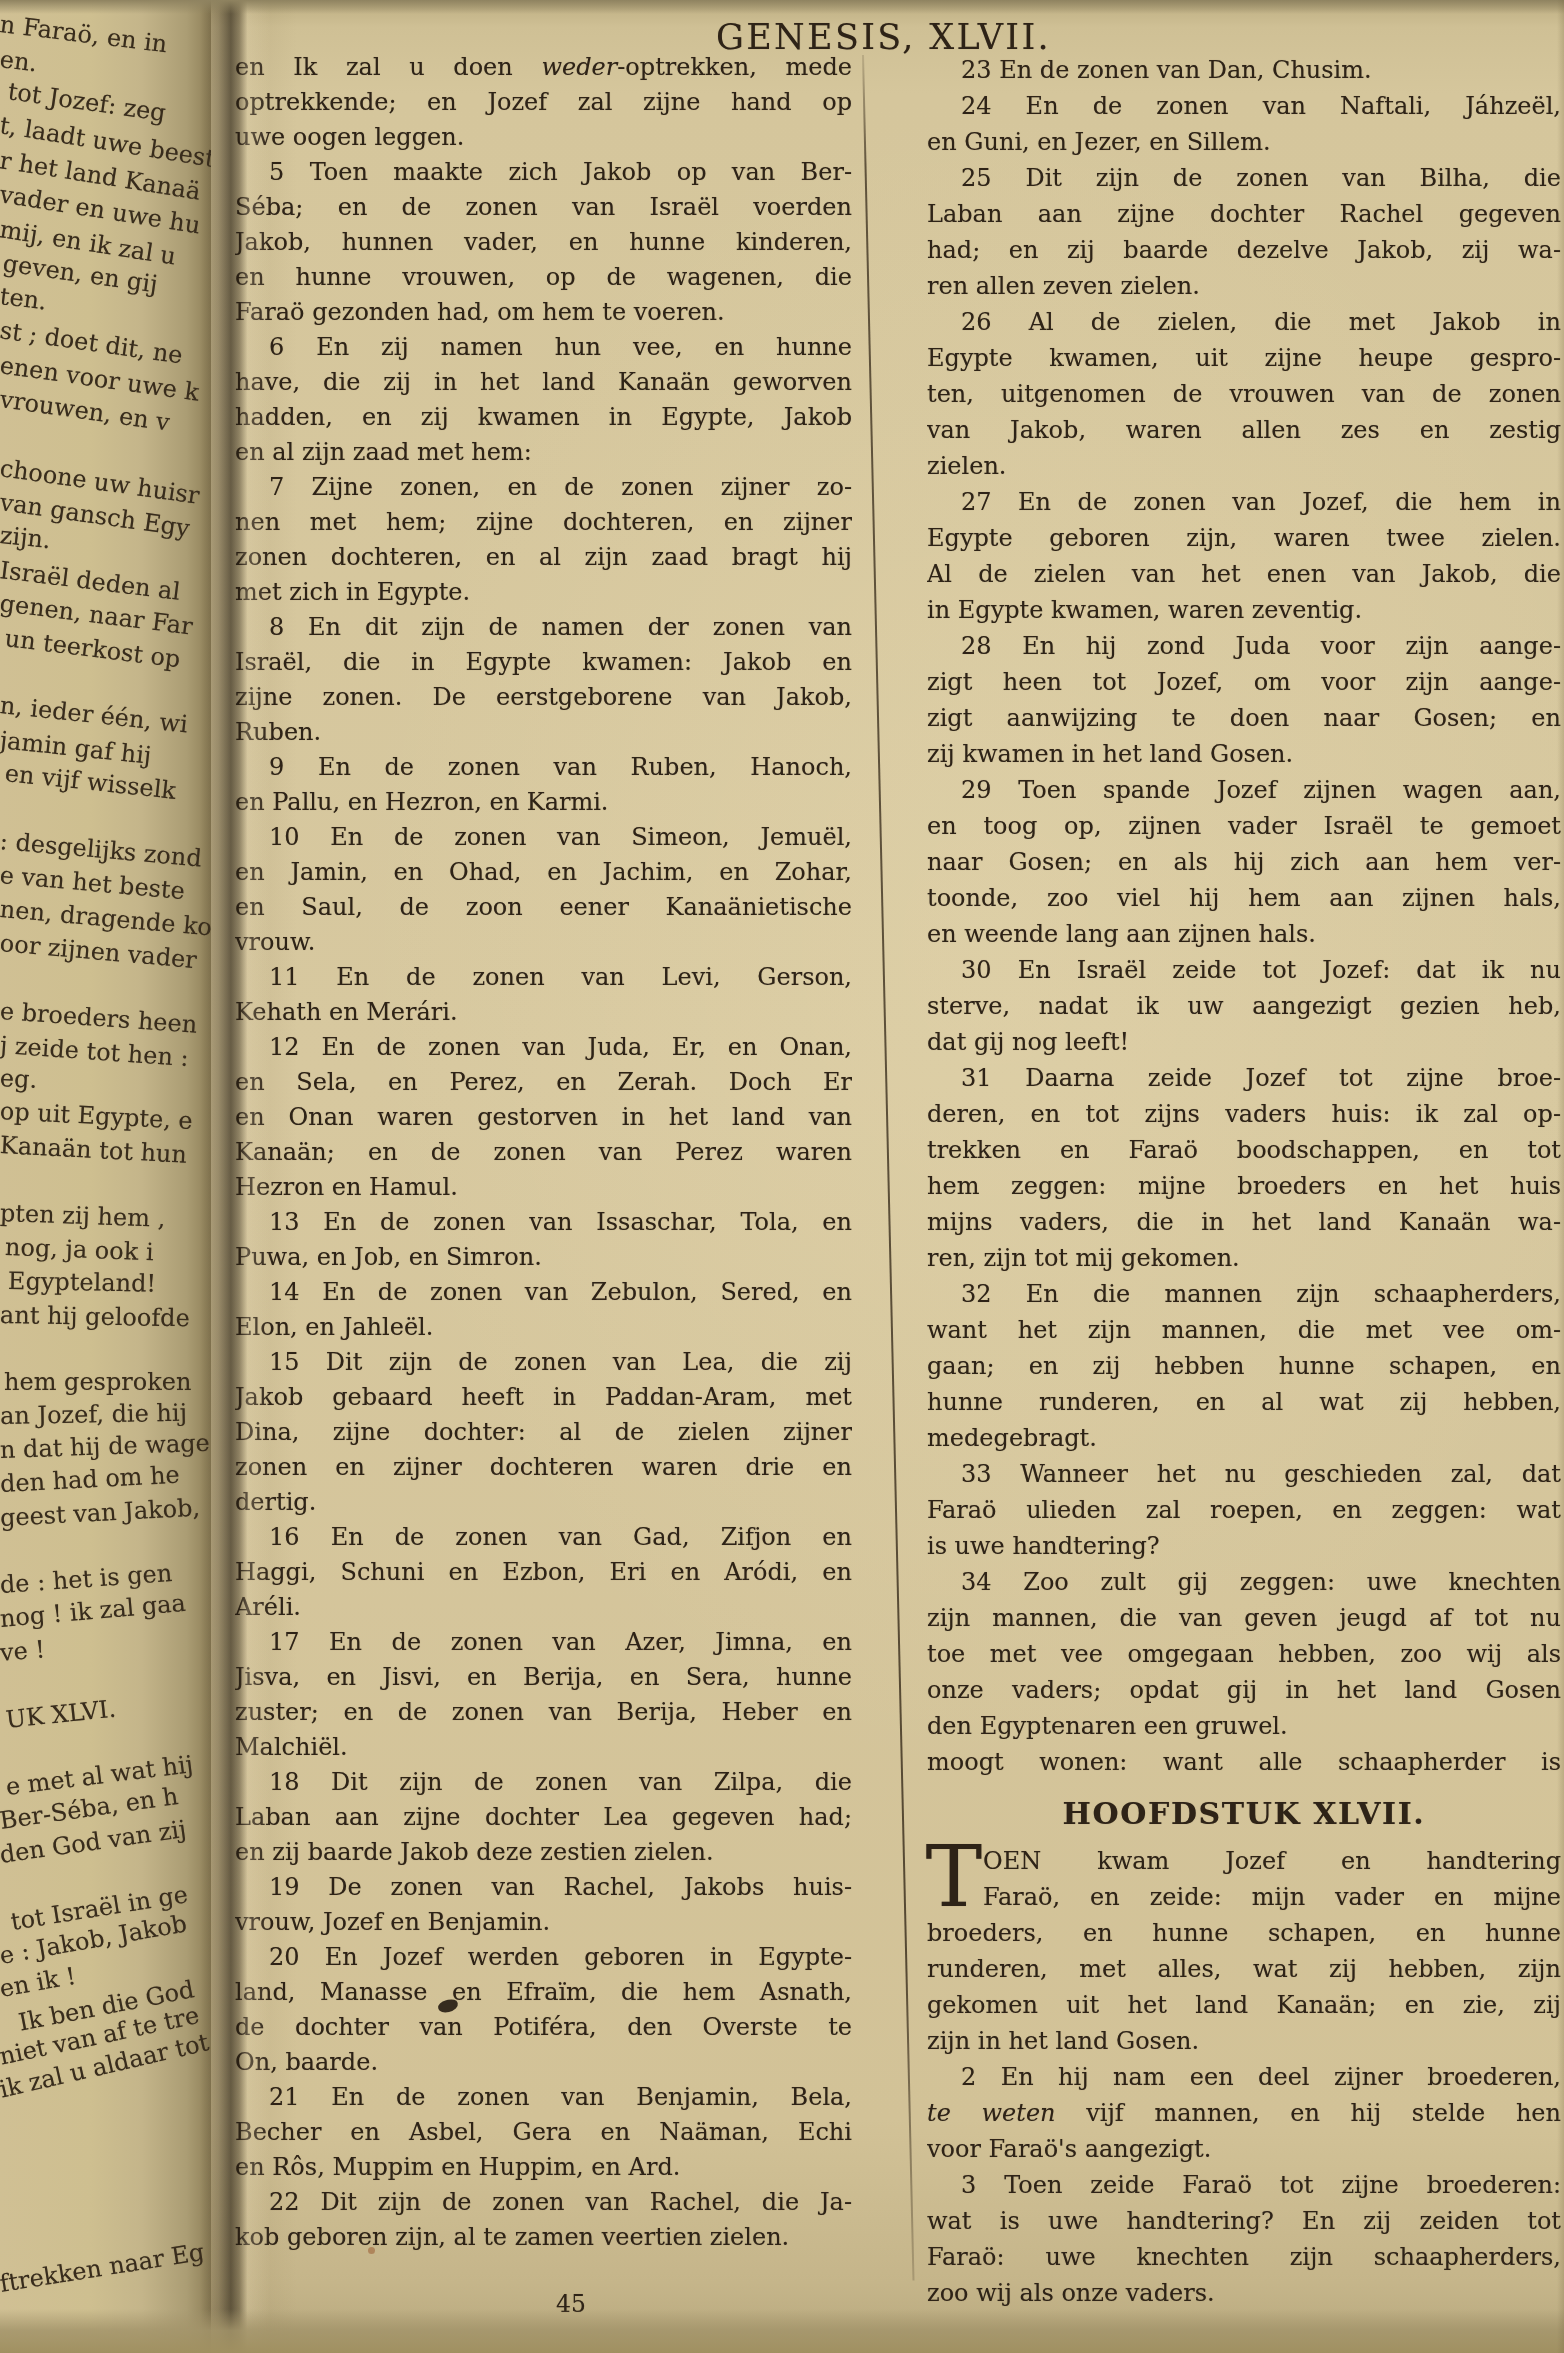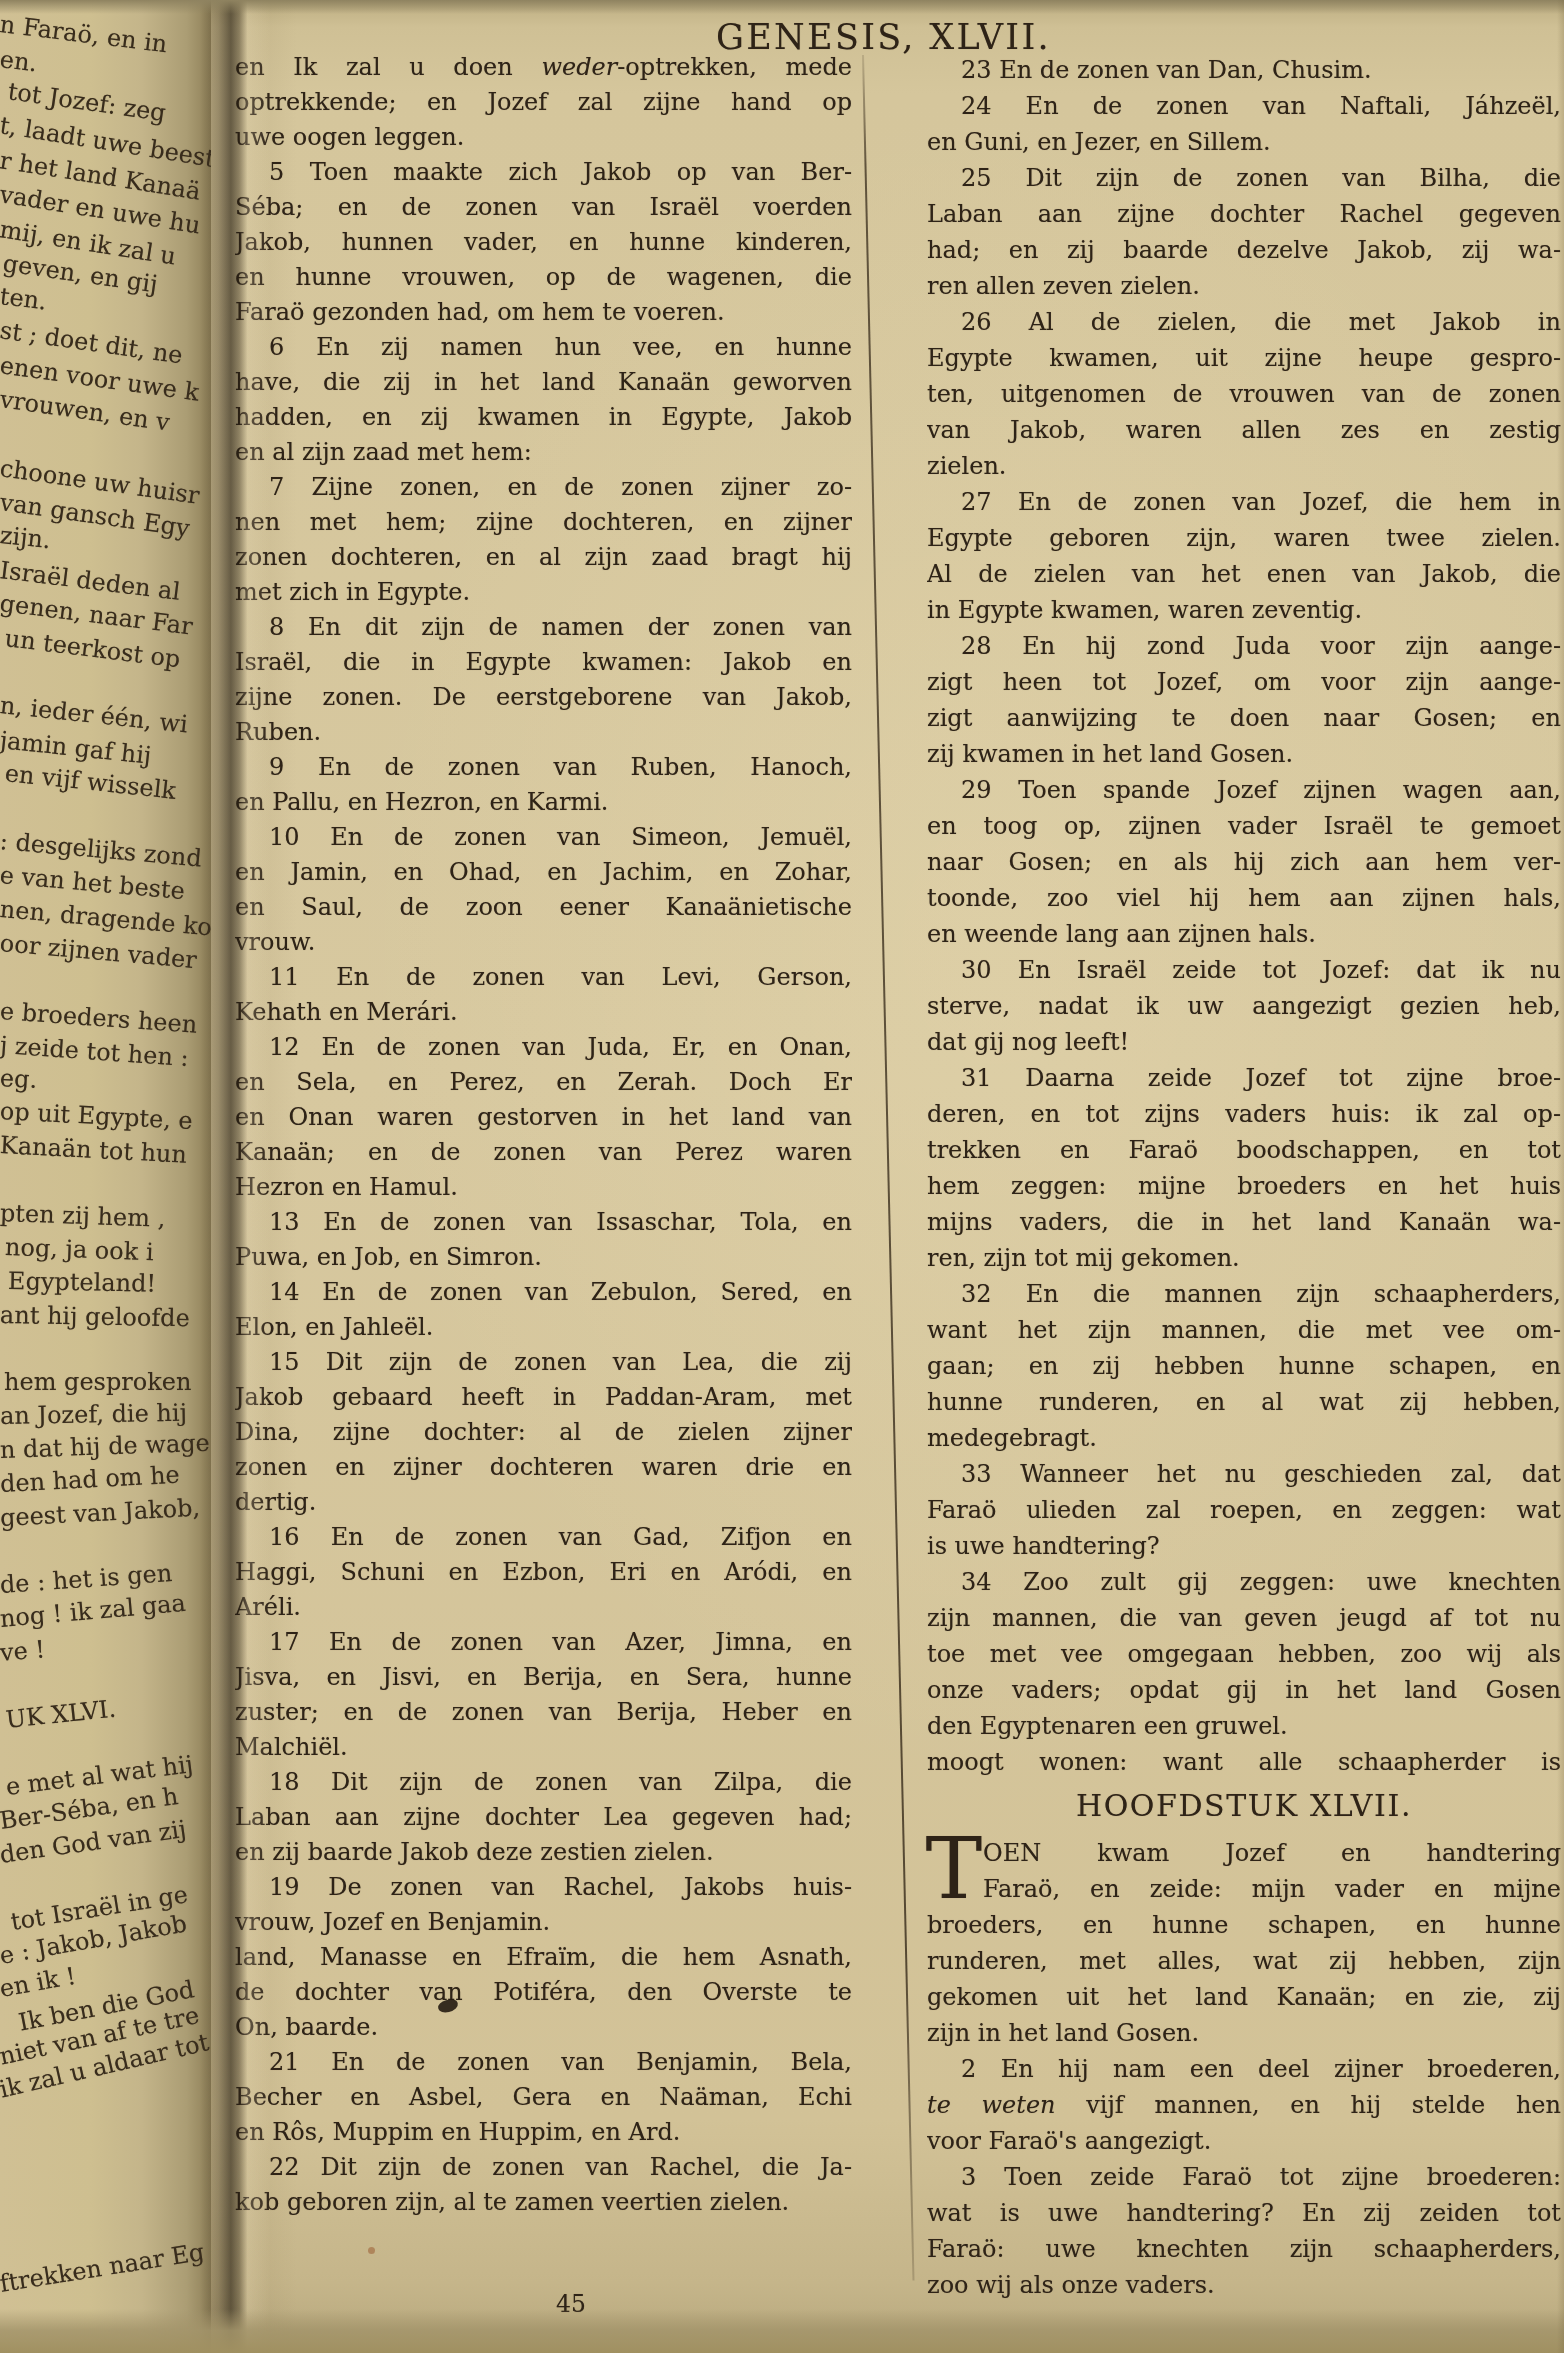--- a/index.html
+++ b/index.html
@@ -57,22 +57,22 @@
   .col-middle .tline{height:35px;line-height:35px;}
   .col-right  .tline{height:36px;line-height:36px;}
   .tline.indent{text-indent:34px;}
   .tline.last{text-align-last:left;}
   .divider{
     position:absolute;left:862px;top:55px;width:2.3px;height:2226px;z-index:2;
     transform-origin:top center;transform:rotate(-1.3deg);
     background:linear-gradient(180deg,rgba(50,38,22,.15) 0,rgba(50,38,22,.72) 5%,rgba(50,38,22,.78) 86%,rgba(50,38,22,.2) 100%);
   }
   .chapter-heading{
-    margin:8px 0 11px 0;text-align:center;
-    font-size:30px;line-height:36px;letter-spacing:1.6px;white-space:nowrap;
+    margin:16px 0 11px 0;text-align:center;
+    font-size:30px;line-height:36px;letter-spacing:1.6px;white-space:nowrap;font-weight:bold;
   }
   .dc-wrap{position:relative;}
   .dc-wrap .tline.dcpad{padding-left:56px;}
   .dropcap{
     position:absolute;left:-1.6px;top:0;z-index:2;
     font-size:85px;line-height:67px;
   }
   .page-number{
     position:absolute;left:516px;top:2255px;width:110px;z-index:2;
     text-align:center;font-size:23.5px;line-height:27px;margin-top:36px;
@@ -202,20 +202,21 @@
       <div class="tline last">Aréli.</div>
       <div class="tline indent">17 En de zonen van Azer, Jimna, en</div>
       <div class="tline">Jisva, en Jisvi, en Berija, en Sera, hunne</div>
       <div class="tline">zuster; en de zonen van Berija, Heber en</div>
       <div class="tline last">Malchiël.</div>
       <div class="tline indent">18 Dit zijn de zonen van Zilpa, die</div>
       <div class="tline">Laban aan zijne dochter Lea gegeven had;</div>
       <div class="tline last">en zij baarde Jakob deze zestien zielen.</div>
       <div class="tline indent">19 De zonen van Rachel, Jakobs huis-</div>
       <div class="tline last">vrouw, Jozef en Benjamin.</div>
+      <div class="tline indent">20 En Jozef werden geboren in Egypte-</div>
       <div class="tline">land, Manasse en Efraïm, die hem Asnath,</div>
       <div class="tline">de dochter van Potiféra, den Overste te</div>
       <div class="tline last">On, baarde.</div>
       <div class="tline indent">21 En de zonen van Benjamin, Bela,</div>
       <div class="tline">Becher en Asbel, Gera en Naäman, Echi</div>
       <div class="tline last">en Rôs, Muppim en Huppim, en Ard.</div>
       <div class="tline indent">22 Dit zijn de zonen van Rachel, die Ja-</div>
       <div class="tline last">kob geboren zijn, al te zamen veertien zielen.</div>
     </div>
 

